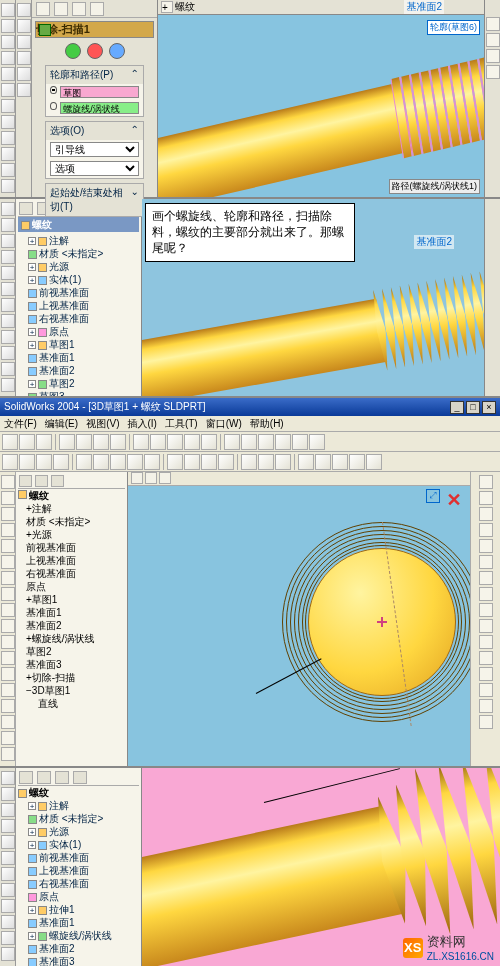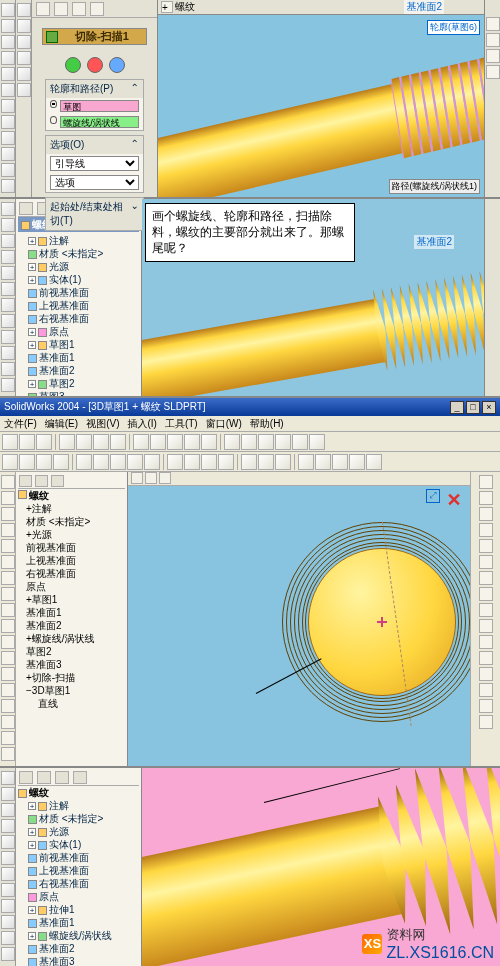--- a/index.html
+++ b/index.html
@@ -5,21 +5,21 @@
 *{box-sizing:border-box;margin:0;padding:0;font-family:"Microsoft YaHei",SimSun,sans-serif}
 body{width:500px;background:#ccc;font-size:10px}
 
 
 .panel1{height:197px;background:#e4e2d5;display:flex;position:relative}
 .tb-v{width:16px;background:#e4e2d5;display:flex;flex-direction:column;border-right:1px solid #999;padding-top:2px}
 .tb-v .ic{width:14px;height:14px;margin:1px auto;border:1px solid #aaa;background:linear-gradient(135deg,#fff,#ddd);font-size:8px;text-align:center;line-height:12px;color:#445}
 .pmg{width:126px;background:#e4e2d5;border-right:1px solid #888;display:flex;flex-direction:column}
 .pmg-tabs{height:18px;display:flex;gap:4px;padding:2px 4px;background:#e4e2d5;border-bottom:1px solid #aaa}
 .pmg-tabs .t{width:14px;height:14px;background:#f4f2e8;border:1px solid #aaa}
-.pmg-title{height:18px;background:#d3a84a;border:1px solid #888;margin:10px;display:flex;align-items:center;padding-left:32px;font-size:11px;color:#3a2a00;font-weight:bold;position:relative}
+.pmg-title{height:18px;background:#d3a84a;border:1px solid #888;margin:3px;display:flex;align-items:center;padding-left:0;font-size:11px;color:#3a2a00;font-weight:bold;position:relative}
 .pmg-title:before{content:"";position:absolute;left:3px;width:10px;height:10px;background:#6a4;border:1px solid #060}
 .pmg-btns{display:flex;justify-content:center;gap:6px;margin:2px 0 4px}
 .pmg-btns .b{width:16px;height:16px;border-radius:50%;border:1px solid #666}
 .pmg-btns .ok{background:#4c4}
 .pmg-btns .no{background:#f55}
 .pmg-btns .q{background:#6af}
 .pmg-grp{margin:2px 13px;border:1px solid #aaa;background:#f6f4ea;font-size:10px}
 .pmg-grp .hd{background:#e4e2d5;padding:2px 4px;display:flex;justify-content:space-between;color:#024}
 .pmg-grp .row{padding:2px 4px;display:flex;gap:3px}
 .pmg-grp .sw{width:100%;height:12px;border:1px solid #888}
@@ -103,21 +103,21 @@
 .bolt4{position:absolute;width:560px;height:230px;left:-130px;top:-12px;transform:rotate(-12deg)}
 .shaft4{position:absolute;left:0;top:70px;width:380px;height:110px;background:linear-gradient(180deg,#b87a1a 0%,#ffd740 15%,#fff4a0 35%,#ffd740 55%,#c8881c 100%)}
 .thrbox4{position:absolute;left:370px;top:40px;width:210px;height:170px}
 .thr4{position:absolute;top:0;height:170px;width:24px;background:linear-gradient(180deg,#8a5808 0%,#ffd740 18%,#fff4a0 38%,#ffd740 58%,#a06810 100%);clip-path:polygon(40% 0,100% 50%,40% 100%,0 50%)}
 .leader4{position:absolute;left:122px;top:34px;width:140px;height:1px;background:#000;transform:rotate(-14deg);transform-origin:left}
 
 
 .wm{position:absolute;right:6px;bottom:4px;display:flex;align-items:center;gap:4px;font-size:13px;color:#333}
 .wm .logo{width:20px;height:20px;border-radius:3px;background:linear-gradient(135deg,#f60,#fa0);color:#fff;font-weight:bold;text-align:center;line-height:20px}
 .wm .cn{font-weight:normal}
-.wm .url{font-size:16px;color:#0050a0;display:block}
+.wm .url{font-size:10px;color:#0050a0;display:block}
 </style>
 </head>
 <body>
 
 <div class="panel1">
   <div class="tb-v">
     <div class="ic"></div>
     <div class="ic"></div>
     <div class="ic"></div>
     <div class="ic"></div>

